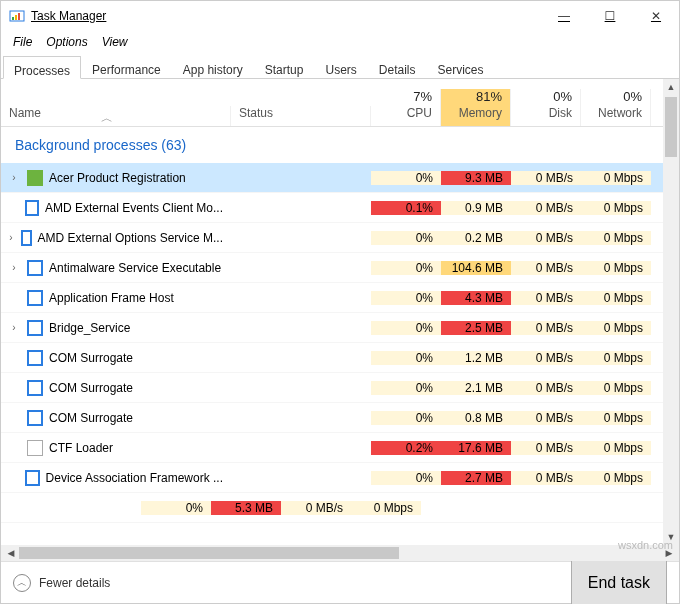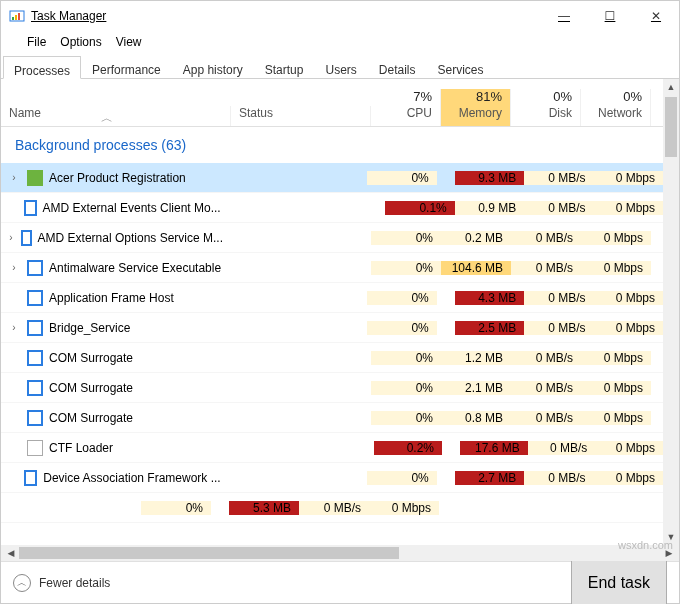--- a/index.html
+++ b/index.html
@@ -3,21 +3,21 @@
 <meta charset="utf-8">
 <style>
 * { box-sizing: border-box; margin: 0; padding: 0; font-family: "Segoe UI", Tahoma, sans-serif; }
 html, body { width: 680px; height: 604px; overflow: hidden; background: #fff; }
 .window { width: 680px; height: 604px; display: flex; flex-direction: column; border: 1px solid #ccc; background:#fff; position:relative;}
 .titlebar { height: 30px; display:flex; align-items:center; justify-content:space-between; padding-left:8px;text-decoration:underline;}
 .titlebar-left { display:flex; align-items:center; gap:6px; font-size:12px; }
 .title-icon { width:16px; height:16px; display:inline-block; }
 .win-controls { display:flex; height:100%; }
 .win-btn { width:46px; display:flex; align-items:center; justify-content:center; font-size:12px; color:#333; cursor:default;}
-.menubar { height:22px; display:flex; align-items:center; gap:2px; padding:0 20px; font-size:12px;}
+.menubar { height:22px; display:flex; align-items:center; gap:2px; padding:0 6px; font-size:12px;font-style:italic;}
 .menubar span { padding:2px 6px; }
 .tabs { display:flex; height:26px; border-bottom:1px solid #d0d0d0; font-size:12px; padding-left:2px;}
 .tab { padding:7px 10px; border:1px solid transparent; border-bottom:none; margin-top:2px; color:#333; }
 .tab.active { border:1px solid #d0d0d0; border-bottom:1px solid #fff; background:#fff; position:relative; top:1px;}
 .table-wrap { flex:1; display:flex; overflow:hidden; position:relative;}
 .table { flex:1; overflow:hidden; font-size:12px; }
 .thead { display:flex; height:48px; align-items:flex-end; border-bottom:1px solid #e0e0e0;}
 .col { border-right:1px solid #f0f0f0; display:flex; align-items:flex-end; padding:0 8px 6px 8px; color:#555;}
 .col-name { width:230px; flex-direction:column; align-items:flex-start; position:relative;}
 .col-name .sort { position:absolute; top:4px; left:100px; color:#888;}
@@ -26,21 +26,21 @@
 .col-num .pct { font-size:13px; color:#222; margin-bottom:2px;}
 .tbody { overflow-y:auto; height:calc(100% - 48px);}
 .group-header { padding:10px 10px 10px 14px; color:#1a67c9; font-size:14px;}
 .row { display:flex; height:30px; align-items:center; border-bottom:1px solid #f5f5f5;}
 .row.selected { background:#cce8ff;}
 .cell { padding:0 8px; overflow:hidden; white-space:nowrap; text-overflow:ellipsis; display:flex; align-items:center;}
 .cell-name { width:230px; gap:6px; padding-left:6px;}
 .cell-status { width:140px;}
 .cell-num { width:70px; justify-content:flex-end; }
 .heat1 { background:#fff6d9; }
-.heat2 { background:#b91c1c;margin-left:18px; }
+.heat2 { background:#ef4444; }
 .heat3 { background:#ffd87a; }
 .expander { width:14px; display:inline-flex; justify-content:center; color:#666; font-size:10px;}
 .app-icon { width:16px; height:16px; display:inline-flex; align-items:center; justify-content:center; font-size:10px; color:#fff;}
 .app-icon.green { background:#6db33f;}
 .app-icon.blue { border:2px solid #2a7de1; background:#fff;}
 .app-icon.pen { background:#fff; border:1px solid #aaa;}
 .app-icon.red { background:#d9373d;}
 .vscroll { width:16px; background:#f0f0f0; position:relative;}
 .vscroll .thumb { position:absolute; top:18px; left:2px; width:12px; height:60px; background:#c8c8c8;}
 .vscroll .arrow { position:absolute; left:0; width:16px; height:16px; text-align:center; font-size:9px; color:#555; line-height:16px;}

